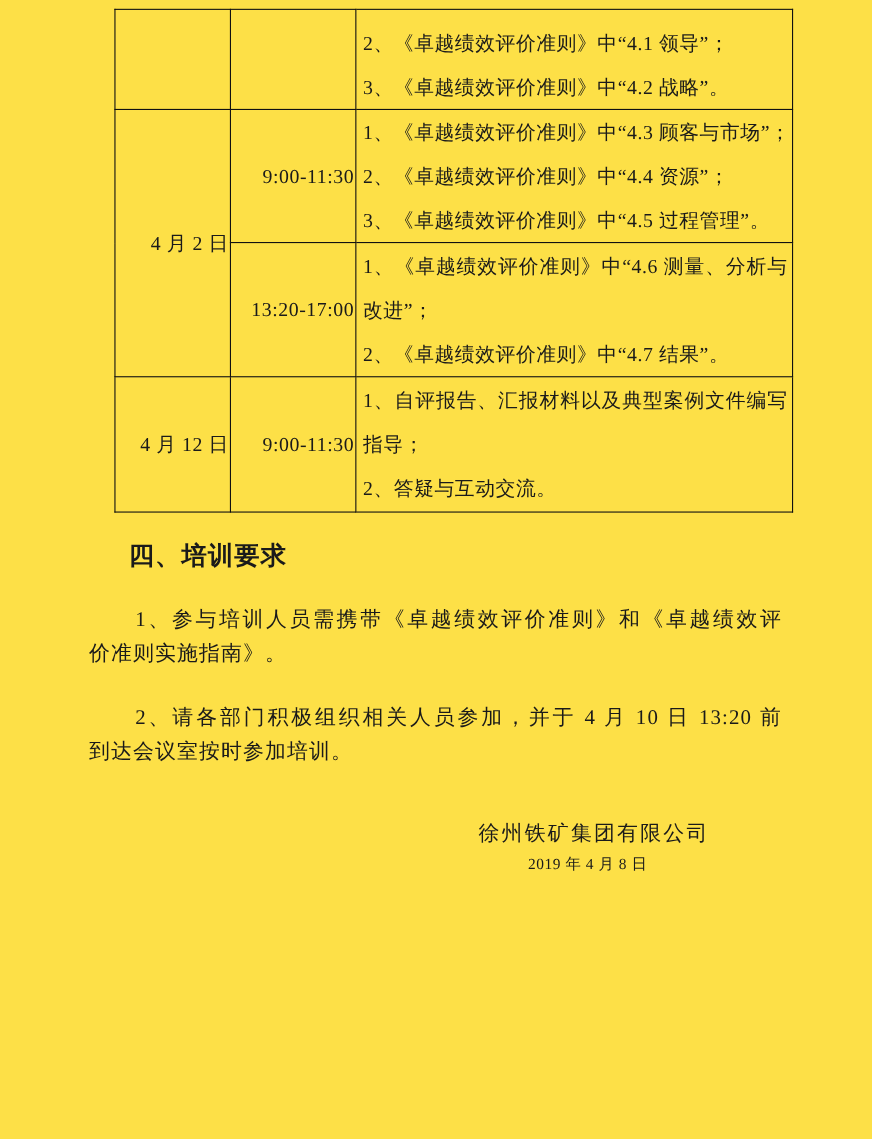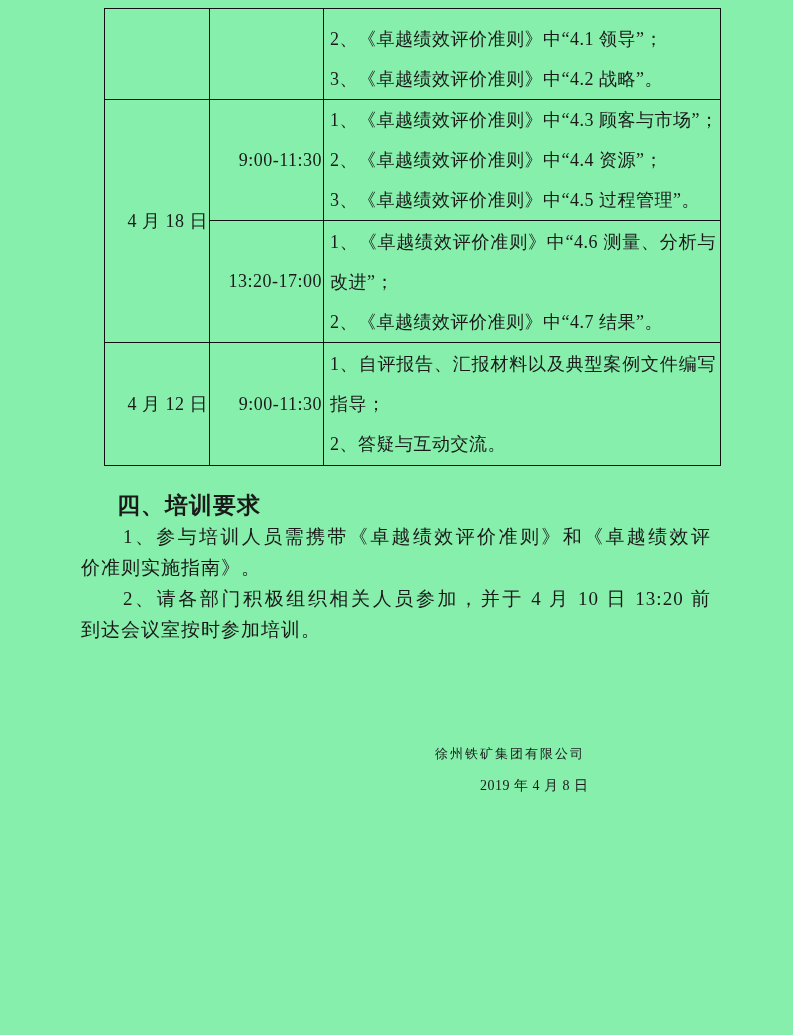--- a/index.html
+++ b/index.html
@@ -1,20 +1,20 @@
 <!DOCTYPE html>
 <html><head>
 <meta charset="utf-8">
 <style>
   html, body { margin: 0; padding: 0; background: #ffffff; }
   .page {
     position: relative;
     width: 793px;
     height: 1035px;
-    background: #86efac;
+    background: #fde047;
     font-family: "Liberation Serif", serif;
     color: #1a1a1a;
     overflow: hidden;
   }
 
   
   table.schedule {
     position: absolute;
     left: 104px;
     top: 8px;
@@ -60,37 +60,38 @@
     line-height: 31px;
     letter-spacing: 1px;
     white-space: nowrap;
     overflow: hidden;
   }
   .bline.stretch {
     white-space: normal;
     text-align: justify;
     text-align-last: justify;
     max-height: 31px;
+    margin-top: 27px;
   }
   .bline.indent { text-indent: 42px; }
   .section-heading {
     font-family: "Liberation Sans", sans-serif;
     font-weight: bold;
     font-size: 23px;
     line-height: 31px;
     text-indent: 36px;
     letter-spacing: 1px;
   }
 
   
   .sig-company {
     position: absolute;
     left: 435px;
     top: 745px;
-    font-size: 13px;
+    font-size: 19px;
     letter-spacing: 2px;
     white-space: nowrap;
   }
   .sig-date {
     position: absolute;
     left: 480px;
     top: 777px;
     font-size: 14px;
     letter-spacing: 0.5px;
     white-space: nowrap;
@@ -110,21 +111,21 @@
     <tbody>
         <tr style="height:81px">
       <td class="date-cell"></td>
       <td class="time-cell"></td>
       <td class="content-cell first-content">
         <div class="cline">2、《卓越绩效评价准则》中“4.1 领导”；</div>
         <div class="cline">3、《卓越绩效评价准则》中“4.2 战略”。</div>
       </td>
     </tr>
     <tr style="height:121px">
-      <td class="date-cell" rowspan="2">4 月 18 日</td>
+      <td class="date-cell" rowspan="2">4 月 2 日</td>
       <td class="time-cell">9:00-11:30</td>
       <td class="content-cell">
         <div class="cline">1、《卓越绩效评价准则》中“4.3 顾客与市场”；</div>
         <div class="cline">2、《卓越绩效评价准则》中“4.4 资源”；</div>
         <div class="cline">3、《卓越绩效评价准则》中“4.5 过程管理”。</div>
       </td>
     </tr>
     <tr style="height:122px">
       <td class="time-cell">13:20-17:00</td>
       <td class="content-cell">

